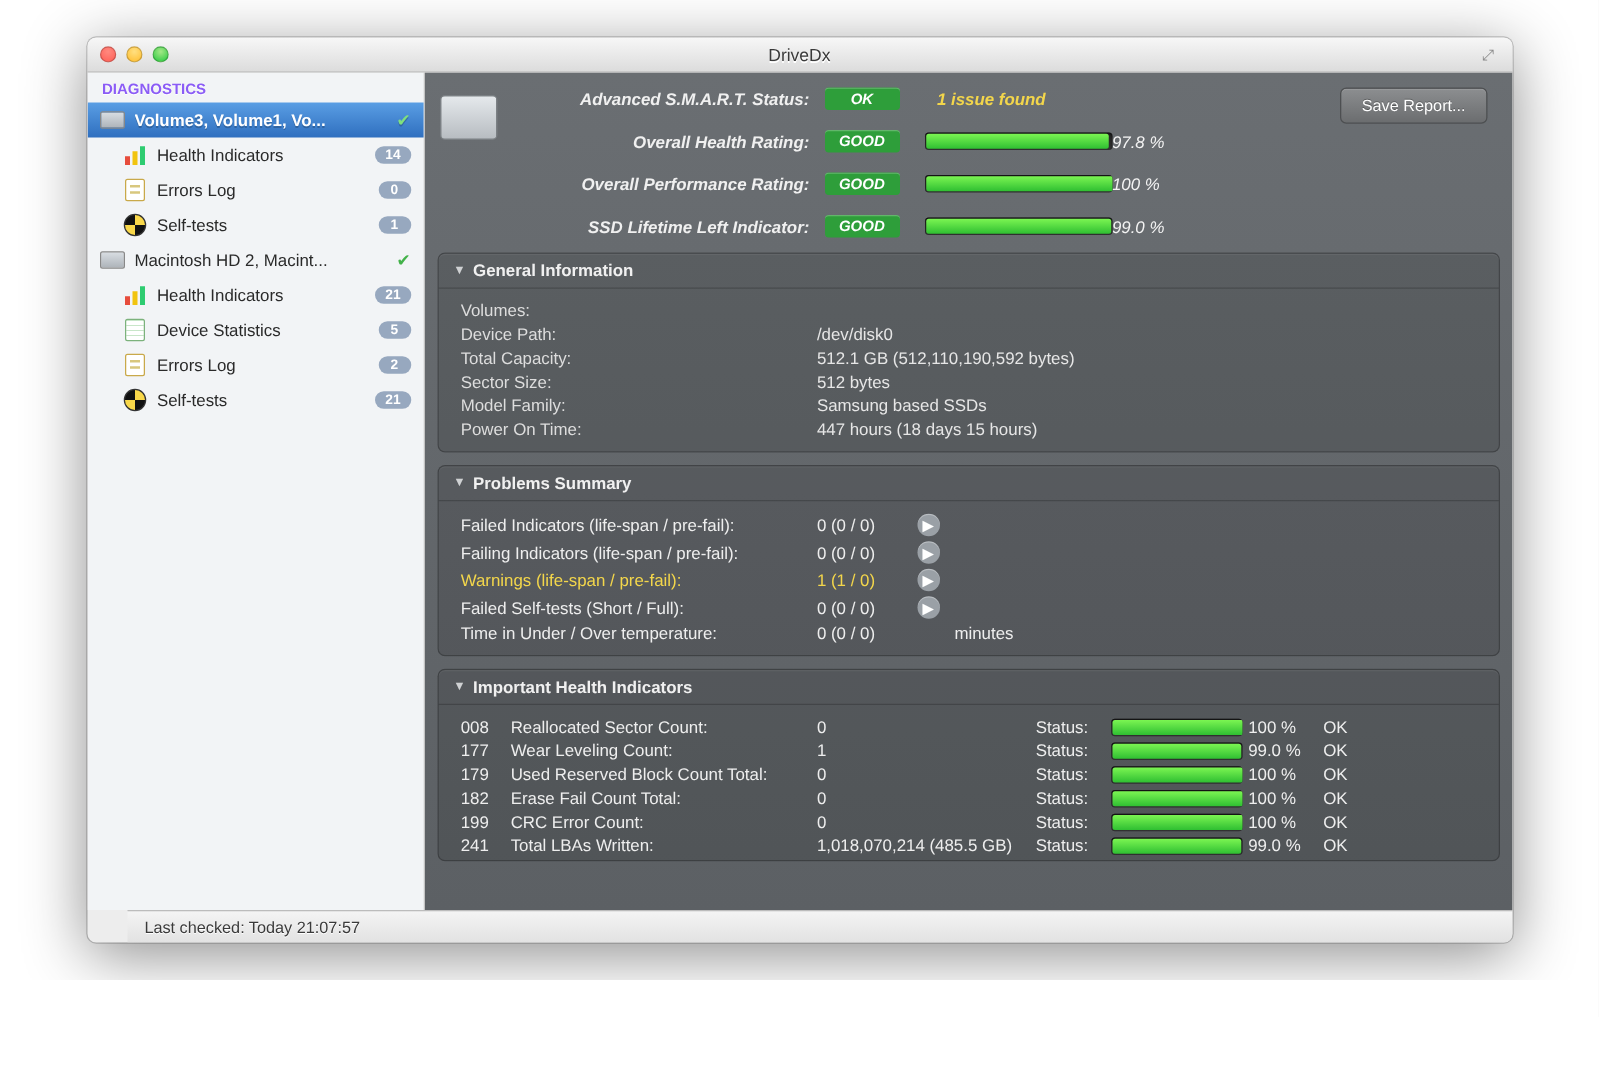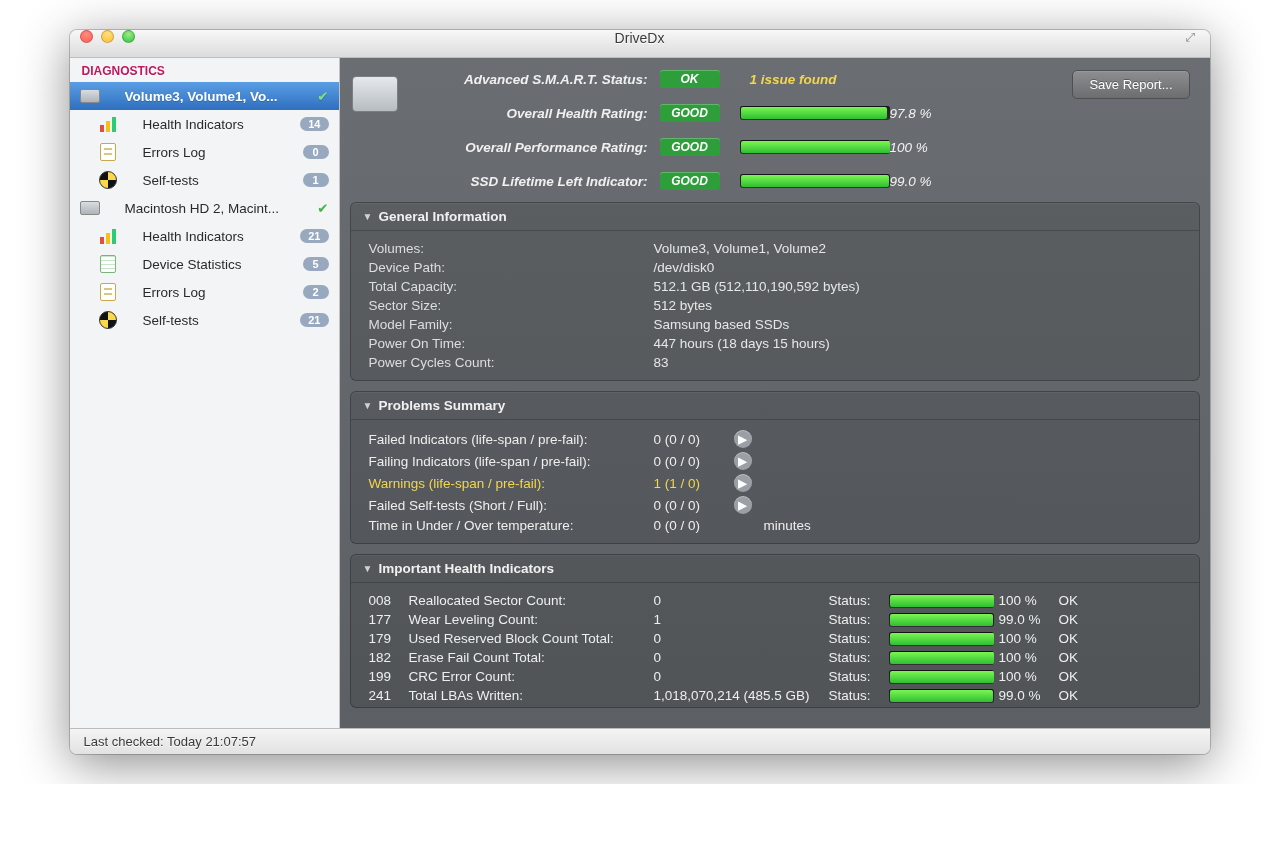--- a/index.html
+++ b/index.html
@@ -12,21 +12,21 @@
     box-shadow: 0 10px 50px rgba(0,0,0,.45), 0 0 0 1px rgba(0,0,0,.2);
     overflow: hidden;
     background: #ededed;
   }
 
   .titlebar {
     height: 28px;
     background: linear-gradient(#f7f7f7, #dcdcdc);
     border-bottom: 1px solid #bdbdbd;
     display: flex;
-    align-items: flex-start;
+    align-items: center;
     padding: 0 10px;
     position: relative;
   }
   .traffic { display: flex; gap: 8px; }
   .traffic span {
     width: 13px; height: 13px; border-radius: 50%;
     border: 1px solid rgba(0,0,0,.2);
   }
   .tl-red { background: radial-gradient(circle at 50% 30%, #ff8a80, #ff5f56); }
   .tl-yellow { background: radial-gradient(circle at 50% 30%, #ffe082, #ffbd2e); }
@@ -49,33 +49,33 @@
     width: 270px;
     background: #f2f4f6;
     border-right: 1px solid #c3c3c3;
     overflow: hidden;
     display: flex; flex-direction: column;
   }
   .sidebar-header {
     padding: 6px 12px 4px;
     font-size: 12px;
     font-weight: bold;
-    color: #be185d;
+    color: #8b5cf6;
     text-shadow: 0 1px 0 #fff;
   }
   .side-item {
     display: flex; align-items: center;
     padding: 4px 10px 4px 10px;
     font-size: 13.5px;
     color: #2a2a2a;
     cursor: default;
   }
   .side-item.indent { padding-left: 28px; }
   .side-item .icon { width: 20px; height: 20px; display:flex; align-items:center; justify-content:center; margin-right: 8px; }
-  .side-item .label { flex: 1; white-space: nowrap; overflow: hidden; text-overflow: ellipsis; margin-left: 17px; }
+  .side-item .label { flex: 1; white-space: nowrap; overflow: hidden; text-overflow: ellipsis; }
   .side-item .badge {
     background: #97a8bf; color: #fff; font-size: 11px; font-weight: bold;
     padding: 1px 8px; border-radius: 9px; min-width: 26px; text-align: center;
     text-shadow: none;
   }
   .side-item.selected {
     background: linear-gradient(#5a9ee4, #2f6fbf);
     color: #fff;
     text-shadow: 0 1px 0 rgba(0,0,0,.2);
   }
@@ -182,20 +182,21 @@
   }
 
   .hi-row { display:grid; grid-template-columns: 40px 245px 175px 60px 110px 60px 40px; padding:2px 0; align-items:center; }
   .hi-row .bar { width:105px; }
 
   .statusbar {
     height: 26px; background:linear-gradient(#f4f4f4,#e2e2e2);
     border-top:1px solid #bcbcbc; display:flex; align-items:center;
     padding:0 14px; font-size:13px; color:#3a3a3a;
     text-shadow:0 1px 0 #fff;
+    margin-left:32px;
   }
 </style>
 </head>
 <body>
 
 <div class="window">
   <div class="titlebar">
     <div class="traffic">
       <span class="tl-red"></span>
       <span class="tl-yellow"></span>
@@ -313,45 +314,40 @@
       </div>
 
       <div class="section">
         <div class="section-header">
           <span class="tri">▼</span>
           <span>General Information</span>
         </div>
         <div class="section-body" id="general-body">
             <div class="kv-row">
               <span class="k">Volumes:</span>
-              <span>Volume3, Volume1, Volume2</span>
             </div>
             <div class="kv-row">
               <span class="k">Device Path:</span>
               <span>/dev/disk0</span>
             </div>
             <div class="kv-row">
               <span class="k">Total Capacity:</span>
               <span>512.1 GB (512,110,190,592 bytes)</span>
             </div>
             <div class="kv-row">
               <span class="k">Sector Size:</span>
               <span>512 bytes</span>
             </div>
             <div class="kv-row">
               <span class="k">Model Family:</span>
               <span>Samsung based SSDs</span>
             </div>
             <div class="kv-row">
               <span class="k">Power On Time:</span>
               <span>447 hours (18 days 15 hours)</span>
-            </div>
-            <div class="kv-row">
-              <span class="k">Power Cycles Count:</span>
-              <span>83</span>
             </div>
           </div>
       </div>
 
       <div class="section">
         <div class="section-header">
           <span class="tri">▼</span>
           <span>Problems Summary</span>
         </div>
         <div class="section-body" id="problems-body">

